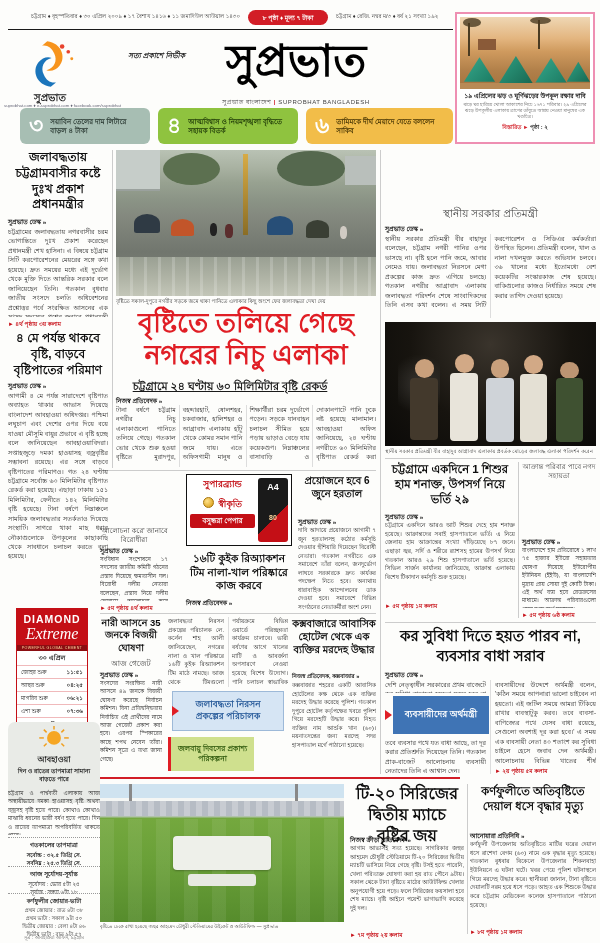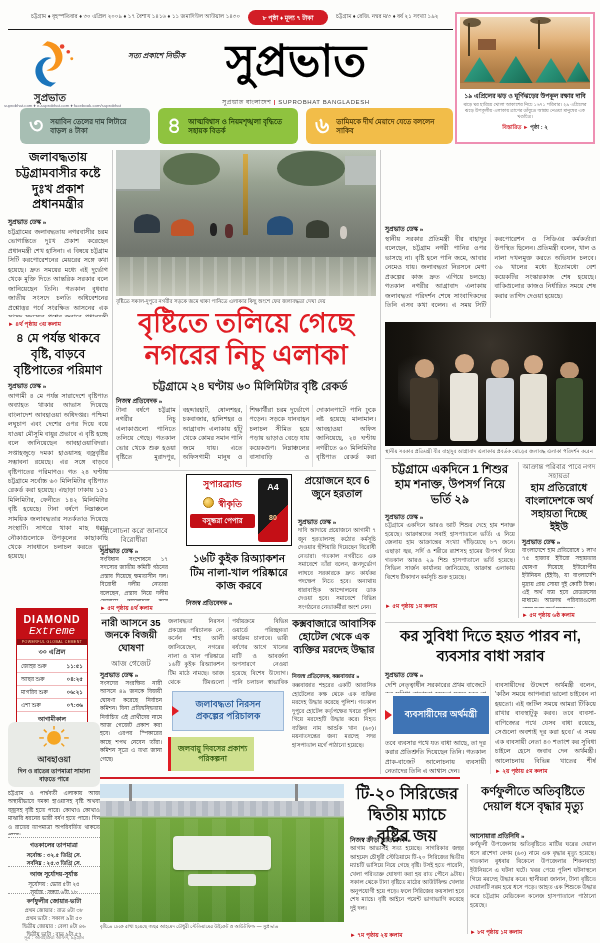--- a/index.html
+++ b/index.html
@@ -102,21 +102,21 @@
   <div class="abs bt" style="left:8px;top:227px;width:100px;height:90px;">চট্টগ্রামের জলাবদ্ধতায় নগরবাসীর চরম ভোগান্তিতে দুঃখ প্রকাশ করেছেন প্রধানমন্ত্রী শেখ হাসিনা। এ বিষয়ে চট্টগ্রাম সিটি করপোরেশনের মেয়রের সঙ্গে কথা হয়েছে। দ্রুত সময়ের মধ্যে এই দুর্ভোগ থেকে মুক্তি দিতে আন্তরিক সরকার বলে জানিয়েছেন তিনি। গতকাল বুধবার জাতীয় সংসদে চলতি অধিবেশনের প্রশ্নোত্তর পর্বে সংরক্ষিত আসনের এক সংসদ সদস্যের প্রশ্নের জবাবে প্রধানমন্ত্রী এসব কথা বলেন।</div>
   <div class="abs jump" style="left:8px;top:319px;width:100px;">► ৪র্থ পৃষ্ঠায় ৩য় কলাম</div>
 
   <div class="abs hd" style="left:8px;top:331px;width:100px;font-size:12px;line-height:1.32;">৪ মে পর্যন্ত থাকবে বৃষ্টি, বাড়বে বৃষ্টিপাতের পরিমাণ</div>
   <div class="abs byline" style="left:8px;top:381px;width:100px;">সুপ্রভাত ডেস্ক »</div>
   <div class="abs bt" style="left:8px;top:391px;width:100px;height:212px;">আগামী ৪ মে পর্যন্ত সারাদেশে বৃষ্টিপাত অব্যাহত থাকার আভাস দিয়েছে বাংলাদেশ আবহাওয়া অধিদপ্তর। পশ্চিমা লঘুচাপ এবং দেশের ওপর দিয়ে বয়ে যাওয়া মৌসুমি বায়ুর প্রভাবে এ বৃষ্টি হচ্ছে বলে জানিয়েছেন আবহাওয়াবিদরা। সপ্তাহজুড়ে দমকা হাওয়াসহ বজ্রবৃষ্টির সম্ভাবনা রয়েছে। এর সঙ্গে বাড়বে বৃষ্টিপাতের পরিমাণও। গত ২৪ ঘণ্টায় চট্টগ্রামে সর্বোচ্চ ৬০ মিলিমিটার বৃষ্টিপাত রেকর্ড করা হয়েছে। এছাড়া ঢাকায় ১৫১ মিলিমিটার, ফেনীতে ১৪২ মিলিমিটার বৃষ্টি হয়েছে। টানা বর্ষণে নিম্নাঞ্চলে সাময়িক জলাবদ্ধতার সতর্কতাও দিয়েছে সংস্থাটি। সাগরে থাকা মাছ ধরার নৌকাগুলোকে উপকূলের কাছাকাছি থেকে সাবধানে চলাচল করতে বলা হয়েছে।</div>
 
   <div class="abs" style="left:16px;top:608px;width:72px;border:1.5px solid #c40f16;box-sizing:border-box;background:#fff;">
     <div style="background:#c40f16;padding:4px 2px 2px;text-align:center;">
       <div style="color:#fff;font-size:10.5px;font-weight:800;letter-spacing:1px;">DIAMOND</div>
-      <div style="color:#fff;font-size:11px;font-style:italic;font-family:Liberation Mono, monospace;">Extreme</div>
+      <div style="color:#fff;font-size:16px;font-style:italic;font-family:Liberation Serif, serif;">Extreme</div>
     </div>
     <div style="background:#8b0e12;color:#ffd9a0;font-size:3.6px;text-align:center;padding:1px 0;letter-spacing:.4px;">POWERFUL GLOBAL CEMENT</div>
     <div style="font-size:6.5px;font-weight:700;text-align:center;padding:2px 0 1px;">৩০ এপ্রিল</div>
     <div class="prow">
         <span>জোহর শুরু</span>
         <span style="font-weight:700;">১১:৫১</span>
       </div>
     <div class="prow">
         <span>আছর শুরু</span>
         <span style="font-weight:700;">০৪:২৫</span>
@@ -133,21 +133,21 @@
     <div class="prow">
         <span>ফজর শুরু</span>
         <span style="font-weight:700;">০৪:০৬</span>
       </div>
     <div class="prow">
         <span>সূর্যোদয়</span>
         <span style="font-weight:700;">০৫:২৮</span>
       </div>
   </div>
 
-  <div class="abs" style="left:8px;top:722px;width:92px;background:#e9ebe7;border-radius:7px;padding:3px 2px 4px;box-sizing:border-box;text-align:center;">
+  <div class="abs" style="left:8px;top:722px;width:92px;background:#e9ebe7;border-radius:7px;padding:3px 2px 20px;box-sizing:border-box;text-align:center;">
     <div>
       <svg viewBox="0 0 40 26" width="40" height="24">
         <g stroke="#f09f1f" stroke-width="1.6">
           <line x1="20" y1="1" x2="20" y2="5"></line>
             <line x1="9" y1="5" x2="12" y2="8"></line>
             <line x1="31" y1="5" x2="28" y2="8"></line>
           <line x1="4" y1="14" x2="9" y2="14"></line>
             <line x1="36" y1="14" x2="31" y2="14"></line>
           <line x1="9" y1="23" x2="12" y2="20"></line>
             <line x1="31" y1="23" x2="28" y2="20"></line>
@@ -189,21 +189,21 @@
     <div class="pel" style="left:58%;top:45%;width:10%;height:13%;border-radius:50% 50% 10% 10%;background:#274e77;"></div>
     <div class="pel" style="left:73%;top:48%;width:9%;height:12%;border-radius:50% 50% 10% 10%;background:#3a3f34;"></div>
     <div class="pel" style="left:36%;top:50%;width:3%;height:9%;border-radius:40%;background:#222;"></div>
     <div class="pel" style="left:42%;top:51%;width:3%;height:9%;border-radius:40%;background:#5b2d2d;"></div>
     <div class="pel" style="left:86%;top:52%;width:3%;height:9%;border-radius:40%;background:#d0cbc3;"></div>
     <div class="pel" style="left:0;bottom:0;width:100%;height:27%;background:linear-gradient(180deg,#9aa093,#b0b4a6 55%,#c3c6b8);"></div>
     <div class="pel" style="left:0;bottom:0;width:100%;height:27%;background:repeating-linear-gradient(90deg,rgba(255,255,255,.18) 0 3px,transparent 3px 14px);"></div>
   </div>
   <div class="abs cap" style="left:116px;top:298px;width:260px;">বৃষ্টিতে সকাল-দুপুরে নগরীর সড়কে জমে থাকা পানিতে এলাকার কিছু অংশে ফের জলাবদ্ধতা দেখা দেয়</div>
   <div class="abs" style="left:116px;top:308px;width:260px;text-align:center;font-size:27px;font-weight:800;line-height:1.18;color:#e01e25;">বৃষ্টিতে তলিয়ে গেছে নগরের নিচু এলাকা</div>
-  <div class="abs" style="left:120px;top:378px;width:260px;text-align:center;font-size:11px;font-weight:600;color:#1a1a1a;">চট্টগ্রামে ২৪ ঘণ্টায় ৬০ মিলিমিটার বৃষ্টি রেকর্ড</div>
+  <div class="abs" style="left:100px;top:378px;width:260px;text-align:center;font-size:11px;font-weight:600;color:#1a1a1a;text-decoration:underline;">চট্টগ্রামে ২৪ ঘণ্টায় ৬০ মিলিমিটার বৃষ্টি রেকর্ড</div>
   <div class="abs byline" style="left:116px;top:396px;width:80px;">নিজস্ব প্রতিবেদক »</div>
   <div class="abs bt c4" style="left:116px;top:405px;width:260px;height:62px;">টানা বর্ষণে চট্টগ্রাম নগরীর নিচু এলাকাগুলো পানিতে তলিয়ে গেছে। গতকাল ভোর থেকে শুরু হওয়া বৃষ্টিতে মুরাদপুর, বহদ্দারহাট, ষোলশহর, চকবাজার, হালিশহর ও আগ্রাবাদ এলাকায় হাঁটু থেকে কোমর সমান পানি জমে যায়। এতে অফিসগামী মানুষ ও শিক্ষার্থীরা চরম দুর্ভোগে পড়েন। সড়কে যানবাহন চলাচল সীমিত হয়ে পড়ায় ভাড়াও বেড়ে যায় কয়েকগুণ। নিম্নাঞ্চলের বাসাবাড়ি ও দোকানপাটে পানি ঢুকে নষ্ট হয়েছে মালামাল। আবহাওয়া অফিস জানিয়েছে, ২৪ ঘণ্টায় নগরীতে ৬০ মিলিমিটার বৃষ্টিপাত রেকর্ড করা হয়েছে, যা চলতি মৌসুমের সর্বোচ্চ। আজও ভারী বর্ষণের আভাস থাকায় দুর্ভোগ আরও বাড়ার শঙ্কা রয়েছে।</div>
 
   <div class="abs" style="left:100px;top:526px;width:68px;text-align:center;font-size:7px;color:#333;line-height:1.3;">'আলোচনা করে' জানাবে বিরোধীরা</div>
   <div class="abs byline" style="left:100px;top:546px;width:68px;">সুপ্রভাত ডেস্ক »</div>
   <div class="abs bt" style="left:100px;top:555px;width:68px;height:46px;font-size:5.6px;">সংবিধান সংশোধনে ১৭ সদস্যের জাতীয় কমিটি গঠনের প্রস্তাব দিয়েছে ক্ষমতাসীন দল। বিরোধী দলীয় নেতারা বলেছেন, প্রস্তাব নিয়ে দলীয় ফোরামে আলোচনা করে অবস্থান জানাবেন তাঁরা। সংসদীয় কমিটির বৈঠকে বিষয়টি চূড়ান্ত হবে।</div>
   <div class="abs jump" style="left:100px;top:603px;width:68px;">► ৫ম পৃষ্ঠায় ৪র্থ কলাম</div>
 
   <div class="abs" style="left:186px;top:474px;width:106px;height:72px;border:1.5px solid #111;box-sizing:border-box;display:flex;background:#fff;">
     <div style="flex:1;text-align:center;padding-top:2px;">
@@ -238,20 +238,21 @@
     <span style="font-size:9px;font-weight:800;color:#2b5d9b;text-align:center;line-height:1.3;padding:0 8px;">জলাবদ্ধতা নিরসন প্রকল্পের পরিচালক</span>
   </div>
   <div class="abs hd" style="left:292px;top:617px;width:84px;font-size:10px;line-height:1.3;">কক্সবাজারে আবাসিক হোটেল থেকে এক ব্যক্তির মরদেহ উদ্ধার</div>
 
   <div class="abs" style="left:168px;top:737px;width:86px;height:34px;background:#cfe08e;border-left:3px solid #e01e25;box-sizing:border-box;display:flex;align-items:center;justify-content:center;">
     <span style="font-size:7.5px;font-weight:700;color:#355e11;text-align:center;line-height:1.35;padding:0 4px;">জলবায়ু দিবসের প্রকাশ্য পরিকল্পনা</span>
   </div>
   <div class="abs byline" style="left:292px;top:672px;width:84px;font-size:5.6px;">নিজস্ব প্রতিবেদক, কক্সবাজার »</div>
   <div class="abs bt" style="left:292px;top:681px;width:84px;height:92px;font-size:5.7px;">কক্সবাজার শহরের একটি আবাসিক হোটেলের কক্ষ থেকে এক ব্যক্তির মরদেহ উদ্ধার করেছে পুলিশ। গতকাল দুপুরে হোটেল কর্তৃপক্ষের খবরে পুলিশ গিয়ে মরদেহটি উদ্ধার করে। নিহত ব্যক্তির নাম আর্শুক খান (৬০)। ময়নাতদন্তের জন্য মরদেহ সদর হাসপাতাল মর্গে পাঠানো হয়েছে।</div>
 
+  <div class="abs" style="left:385px;top:206px;width:211px;text-align:center;font-size:10.5px;color:#444;">স্থানীয় সরকার প্রতিমন্ত্রী</div>
   <div class="abs byline" style="left:385px;top:224px;width:100px;">সুপ্রভাত ডেস্ক »</div>
   <div class="abs bt c2" style="left:385px;top:234px;width:211px;height:84px;">স্থানীয় সরকার প্রতিমন্ত্রী বীর বাহাদুর বলেছেন, চট্টগ্রাম নগরী পানির ওপর ভাসছে না। বৃষ্টি হলে পানি জমে, আবার নেমেও যায়। জলাবদ্ধতা নিরসনে মেগা প্রকল্পের কাজ দ্রুত এগিয়ে চলছে। গতকাল নগরীর আগ্রাবাদ এলাকায় জলাবদ্ধতা পরিদর্শন শেষে সাংবাদিকদের তিনি এসব কথা বলেন। এ সময় সিটি করপোরেশন ও সিডিএর কর্মকর্তারা উপস্থিত ছিলেন। প্রতিমন্ত্রী বলেন, খাল ও নালা দখলমুক্ত করতে অভিযান চলবে। ৩৬ খালের মধ্যে ইতোমধ্যে বেশ কয়েকটির সংস্কারকাজ শেষ হয়েছে। বাকিগুলোর কাজও নির্ধারিত সময়ে শেষ করার তাগিদ দেওয়া হয়েছে।</div>
 
   <div class="photo" style="left:385px;top:322px;width:211px;height:124px;background:radial-gradient(circle at 50% 18%,#3a342c 0%,#17140f 55%,#0b0a08 100%);">
     <div class="pel" style="left:6%;top:20%;width:20%;height:60%;background:radial-gradient(circle,#ffffff22,transparent 70%);"></div>
     <div class="pel" style="left:14%;top:30%;width:9%;height:15%;border-radius:50%;background:#c9a07c;"></div>
     <div class="pel" style="left:12%;top:45%;width:13%;height:50%;border-radius:4px;background:#43392c;"></div>
     <div class="pel" style="left:33%;top:26%;width:9%;height:15%;border-radius:50%;background:#d2a986;"></div>
     <div class="pel" style="left:31%;top:41%;width:13%;height:55%;border-radius:4px;background:#e8e4da;"></div>
     <div class="pel" style="left:50%;top:30%;width:9%;height:15%;border-radius:50%;background:#c9a07c;"></div>
@@ -264,21 +265,20 @@
   <div class="abs cap" style="left:385px;top:448px;width:211px;font-size:5.2px;">স্থানীয় সরকার প্রতিমন্ত্রী বীর বাহাদুর আগ্রাবাদ এলাকায় প্রবর্তক মোড়ের জলাবদ্ধ এলাকা পরিদর্শন করেন</div>
 
   <div class="abs hd" style="left:385px;top:462px;width:130px;font-size:11.5px;line-height:1.3;">চট্টগ্রামে একদিনে 1 শিশুর হাম শনাক্ত, উপসর্গ নিয়ে ভর্তি ২৯</div>
   <div class="abs byline" style="left:385px;top:512px;width:130px;">সুপ্রভাত ডেস্ক »</div>
   <div class="abs bt" style="left:385px;top:521px;width:130px;height:78px;font-size:5.8px;">চট্টগ্রামে একদিনে আরও আট শিশুর দেহে হাম শনাক্ত হয়েছে। আক্রান্তদের সবাই হাসপাতালে ভর্তি। এ নিয়ে জেলায় হাম আক্রান্তের সংখ্যা দাঁড়িয়েছে ৮৭ জনে। এছাড়া জ্বর, সর্দি ও শরীরে র‌্যাশসহ হামের উপসর্গ নিয়ে গতকাল আরও ২৯ শিশু হাসপাতালে ভর্তি হয়েছে। সিভিল সার্জন কার্যালয় জানিয়েছে, আক্রান্ত এলাকায় বিশেষ টিকাদান কর্মসূচি শুরু হয়েছে।</div>
   <div class="abs jump" style="left:385px;top:601px;width:130px;">► ৫ম পৃষ্ঠায় ১ম কলাম</div>
 
   <div class="abs vr" style="left:518px;top:462px;height:156px;"></div>
 
   <div class="abs" style="left:522px;top:462px;width:74px;text-align:center;font-size:7px;color:#444;line-height:1.3;">আক্রান্ত পরিবার পাবে নগদ সহায়তা</div>
-  <div class="abs hd" style="left:522px;top:481px;width:74px;font-size:10px;line-height:1.3;">হাম প্রতিরোধে বাংলাদেশকে অর্থ সহায়তা দিচ্ছে ইইউ</div>
   <div class="abs byline" style="left:522px;top:537px;width:74px;">সুপ্রভাত ডেস্ক »</div>
   <div class="abs bt" style="left:522px;top:546px;width:74px;height:62px;font-size:5.6px;">বাংলাদেশে হাম প্রতিরোধে ১ লাখ ৭৫ হাজার ইউরো সহায়তার ঘোষণা দিয়েছে ইউরোপীয় ইউনিয়ন (ইইউ), যা বাংলাদেশি মুদ্রায় প্রায় সোয়া দুই কোটি টাকা। এই অর্থ ব্যয় হবে রেডক্রসের মাধ্যমে। আক্রান্ত পরিবারগুলো পাবে নগদ অর্থ সহায়তা।</div>
   <div class="abs jump" style="left:522px;top:610px;width:74px;">► ৫ম পৃষ্ঠায় ৬ষ্ঠ কলাম</div>
 
   <div class="abs hd" style="left:385px;top:626px;width:211px;font-size:15px;line-height:1.3;">কর সুবিধা দিতে হয়ত পারব না, ব্যবসার বাধা সরাব</div>
   <div class="abs byline" style="left:385px;top:670px;width:100px;">সুপ্রভাত ডেস্ক »</div>
   <div class="abs bt" style="left:385px;top:680px;width:101px;height:13px;">দেশি নেতৃত্বাধীন সরকারের প্রথম বাজেটে কর সুবিধা বাড়ানো হয়তো সম্ভব হবে না বলে মন্তব্য করেছেন অর্থমন্ত্রী।</div>
   <div class="abs" style="left:393px;top:696px;width:96px;height:38px;background:#3f74b5;display:flex;align-items:center;justify-content:center;">
     <span class="tri" style="position:absolute;left:-8px;"></span>
     <span style="font-size:9px;font-weight:800;color:#fff;text-align:center;line-height:1.3;">ব্যবসায়ীদের অর্থমন্ত্রী</span>

